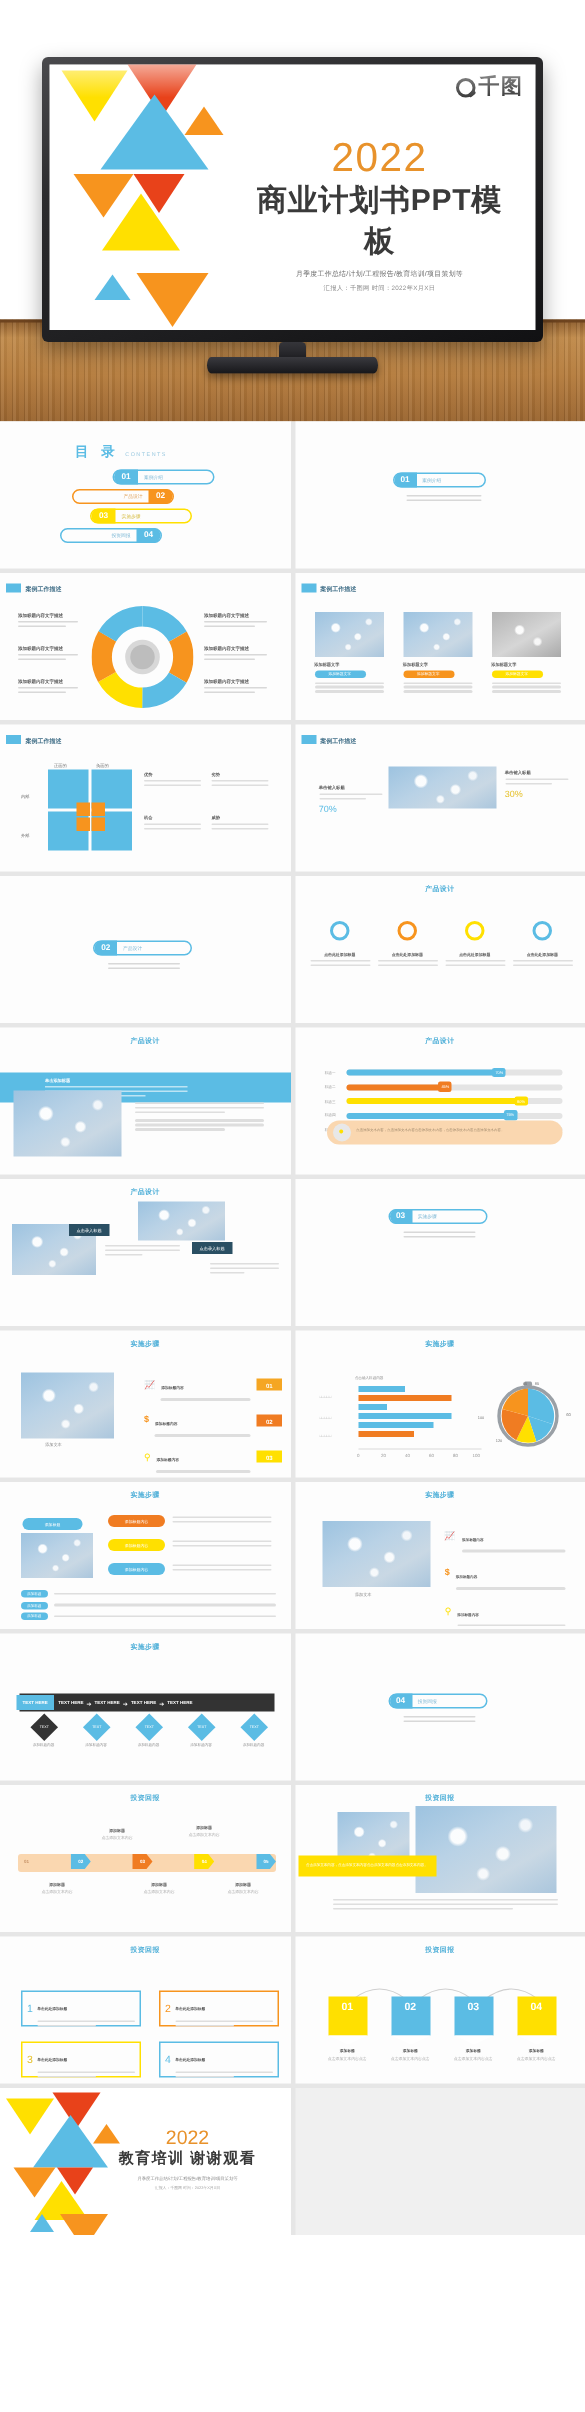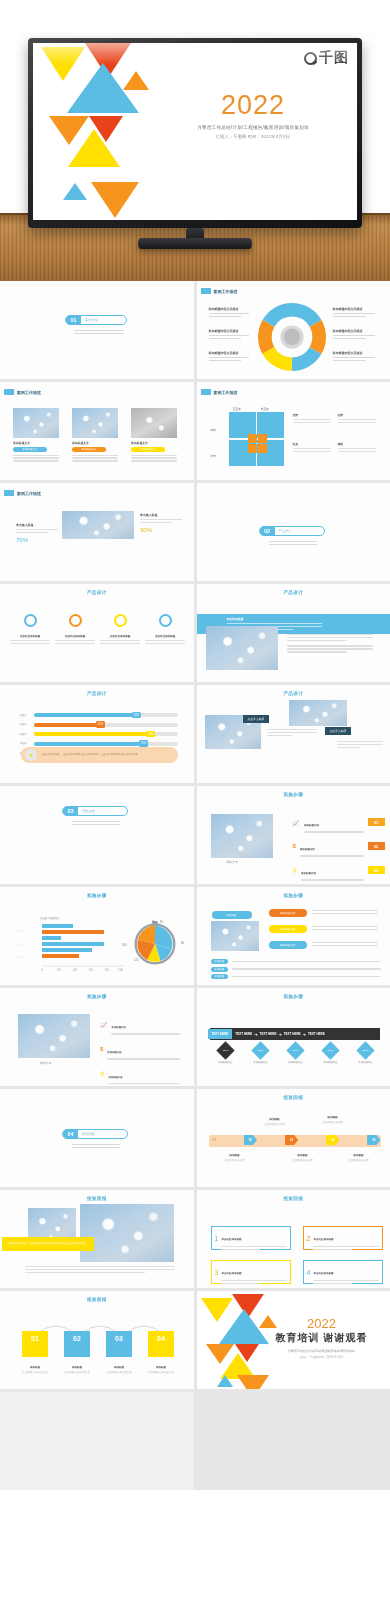--- a/index.html
+++ b/index.html
@@ -119,32 +119,55 @@
       <div class="tri tri-u" style="left:30px;top:140px;border-left-width:12px;border-right-width:12px;border-bottom-width:17px;border-bottom-color:#5BBCE4;"></div>
       <div class="tri tri-d" style="left:58px;top:139px;border-left-width:24px;border-right-width:24px;border-top-width:36px;border-top-color:#F7941E;"></div>
 
       <div class="logo">
         <span class="logo-mark"></span>
         <span class="logo-text">千图</span>
       </div>
 
       <div class="hero-title-wrap">
         <div class="hero-year">2022</div>
+        <div class="hero-main">商业计划书PPT模板</div>
         <div class="hero-sub">月季度工作总结/计划/工程报告/教育培训/项目策划等</div>
         <div class="hero-meta">汇报人：千图网 时间：2022年X月X日</div>
       </div>
       <div class="tv-gloss"></div>
     </div>
   </div>
   <div class="tv-neck"></div>
   <div class="tv-base"></div>
 </div>
 
 <div class="grid">
 
+  <div class="slide">
+    <div class="toc-head">
+      <span class="toc-cn">目 录</span>
+      <span class="toc-en">CONTENTS</span>
+    </div>
+    <div class="toc-row" style="left:75px;top:32px;width:68px;border:.7px solid #5BBCE4;">
+      <span class="num" style="width:16px;height:10px;background:#5BBCE4;color:#fff;font-size:5.5px;display:flex;align-items:center;justify-content:center;border-radius:99px 0 0 99px;">01</span>
+      <span style="font-size:3.2px;color:#7fb9d6;margin-left:4px;">案例介绍</span>
+    </div>
+    <div class="toc-row" style="left:48px;top:45px;width:68px;border:.7px solid #F7941E;justify-content:flex-end;">
+      <span style="font-size:3.2px;color:#e0a35e;margin-right:4px;">产品设计</span>
+      <span class="num" style="width:16px;height:10px;background:#F7941E;color:#fff;font-size:5.5px;display:flex;align-items:center;justify-content:center;border-radius:0 99px 99px 0;">02</span>
+    </div>
+    <div class="toc-row" style="left:60px;top:58px;width:68px;border:.7px solid #FFE000;">
+      <span class="num" style="width:16px;height:10px;background:#FFE000;color:#fff;font-size:5.5px;display:flex;align-items:center;justify-content:center;border-radius:99px 0 0 99px;">03</span>
+      <span style="font-size:3.2px;color:#d8bf4a;margin-left:4px;">实施步骤</span>
+    </div>
+    <div class="toc-row" style="left:40px;top:71px;width:68px;border:.7px solid #5BBCE4;justify-content:flex-end;">
+      <span style="font-size:3.2px;color:#7fb9d6;margin-right:4px;">投资回报</span>
+      <span class="num" style="width:16px;height:10px;background:#5BBCE4;color:#fff;font-size:5.5px;display:flex;align-items:center;justify-content:center;border-radius:0 99px 99px 0;">04</span>
+    </div>
+  </div>
 
   <div class="slide">
     <div class="toc-row" style="left:65px;top:34px;width:62px;border:.7px solid #5BBCE4;">
       <span class="num" style="width:15px;height:10px;background:#5BBCE4;color:#fff;font-size:5.5px;display:flex;align-items:center;justify-content:center;border-radius:99px 0 0 99px;">01</span>
       <span style="font-size:3.2px;color:#7fb9d6;margin-left:4px;">案例介绍</span>
     </div>
     <div style="position:absolute;left:74px;top:49px;width:50px;">
       <div class="txtline" style="margin-bottom:1.6px;width:100%"></div>
       <div class="txtline" style="margin-bottom:1.6px;width:100%"></div>
     </div>

